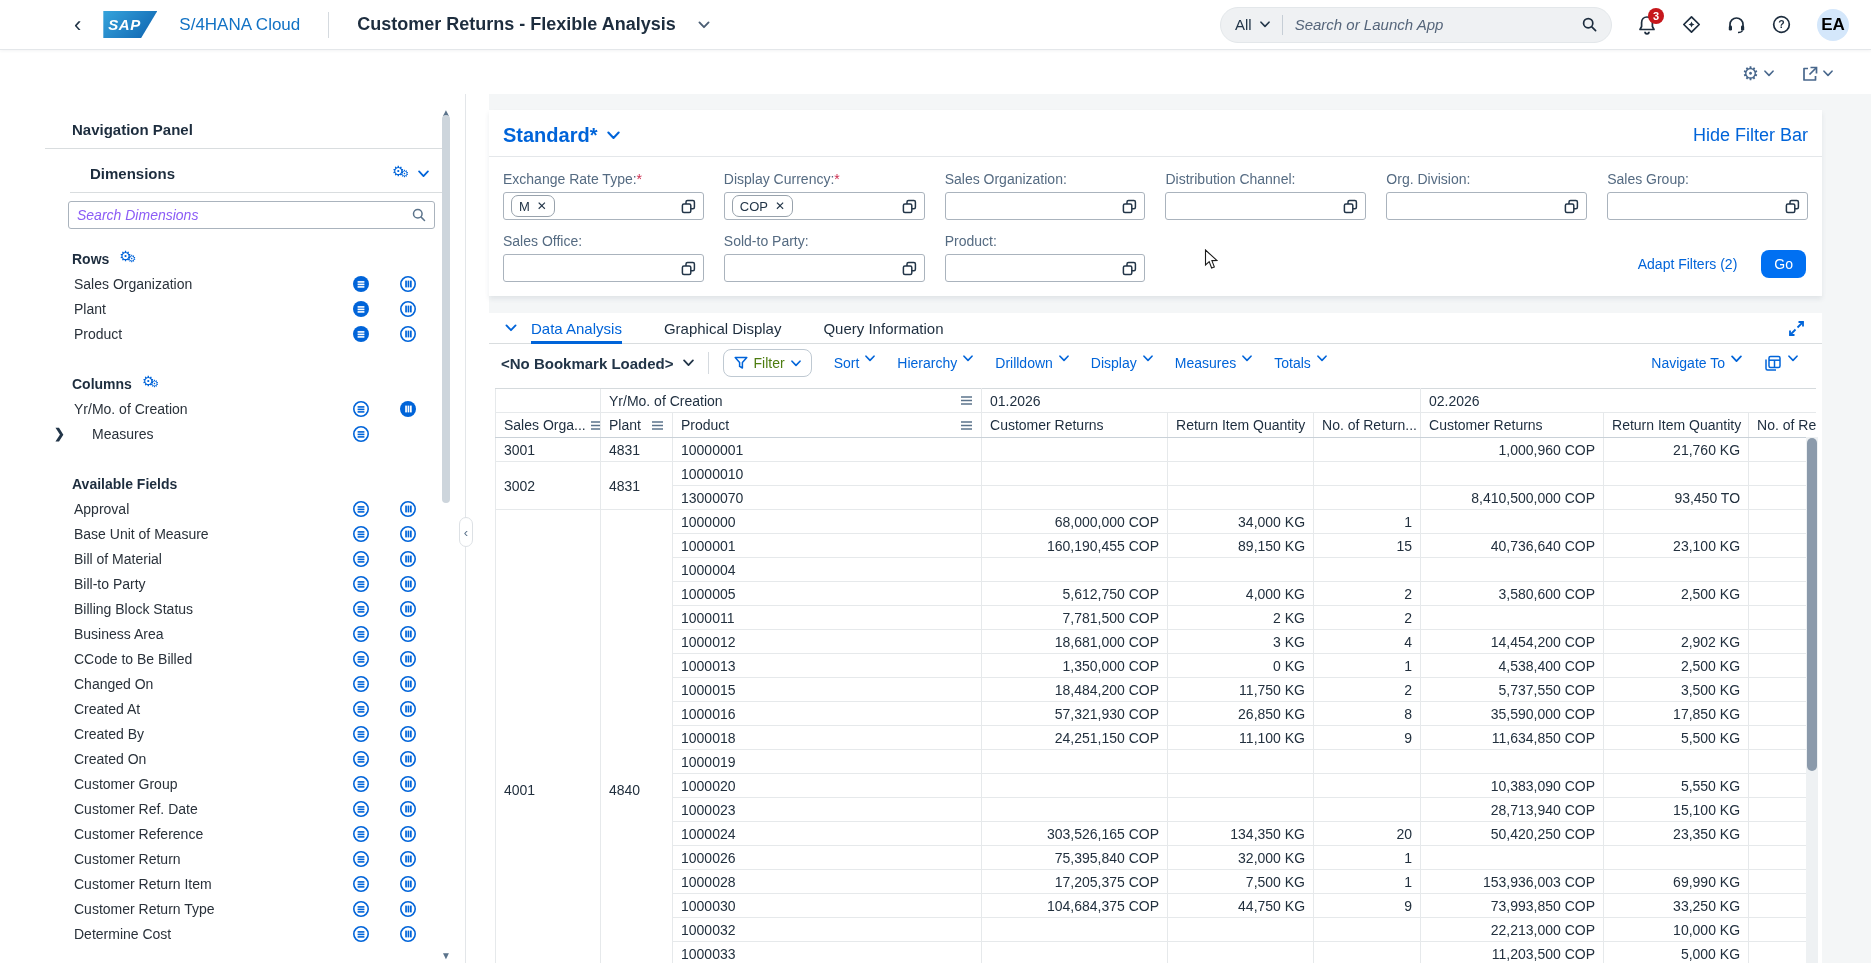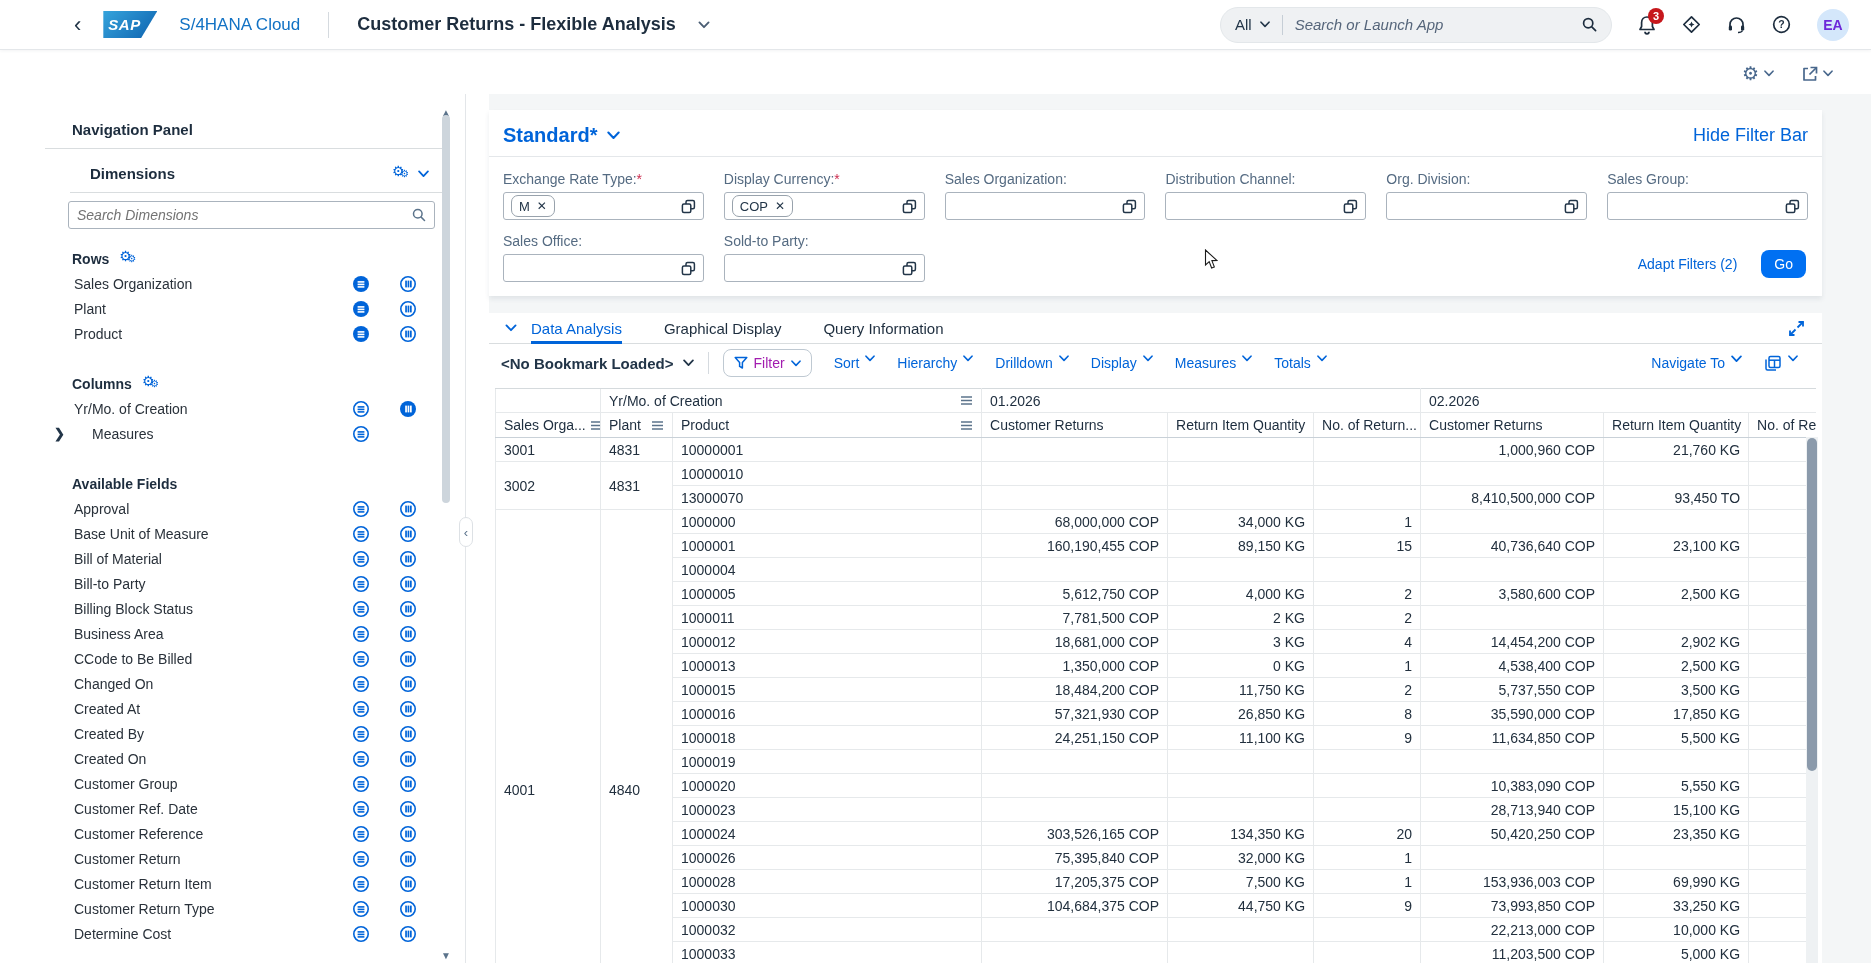--- a/index.html
+++ b/index.html
@@ -26,40 +26,40 @@
   .sh-right { margin-left:auto; display:flex; align-items:center; gap:26px; padding-right:22px; }
   #searchpill { width:392px; height:36px; background:#eff1f3; border:1px solid #e3e7ea; border-radius:18px;
     display:flex; align-items:center; padding:0 14px; gap:8px; }
   #searchpill .scope { font-size:15px; color:#223548; }
   #searchpill .pilldiv { width:1px; height:20px; background:#c6ced6; margin:0 4px; }
   #searchpill .ph { font-size:15px; font-style:italic; color:#55657a; flex:1; }
   .bellwrap { position:relative; }
   .badge { position:absolute; top:-7px; right:-8px; min-width:16px; height:16px; border-radius:8px;
     background:#c6171c; color:#fff; font-size:11px; font-weight:700; display:flex; align-items:center;
     justify-content:center; padding:0 4px; }
-  .avatar { width:32px; height:32px; border-radius:50%; background:#d4e7fb; color:#6d28d9;
-    font-size:14px; font-weight:600; display:flex; align-items:center; justify-content:center; }
+  .avatar { width:32px; height:32px; border-radius:50%; background:#d4e7fb; color:#000000;
+    font-size:17px; font-weight:600; display:flex; align-items:center; justify-content:center; }
 
   
   #settingsrow { position:absolute; top:62px; right:38px; display:flex; gap:26px; z-index:5; }
   .tool-ic { display:flex; align-items:center; gap:5px; color:#48678c; cursor:pointer; }
 
   
   .band { position:absolute; background:#f4f6f7; }
 
   
   #navpanel { position:absolute; left:45px; top:107px; width:404px; height:856px; background:#fff; }
   #np-title { font-size:15px; font-weight:700; padding:14px 0 10px 27px; }
   #np-title-rule { height:1px; background:#d9dddf; }
   .np-sec-head { display:flex; align-items:center; padding:16px 20px 6px 45px;text-align:right; }
   .np-sec-head .lbl { font-size:15px; font-weight:700; }
   .np-dim-rule { height:1px; background:#d9dddf; margin:4px 0 8px 25px; }
   #np-search { margin:0 14px 10px 23px; height:28px; border:1px solid #aab3bd; border-radius:3px;
     display:flex; align-items:center; padding:0 8px; }
-  #np-search .ph { flex:1; font-size:14px; font-style:italic; color:#737373; }
+  #np-search .ph { flex:1; font-size:14px; font-style:italic; color:#8b5cf6; }
   .np-group-head { display:flex; align-items:center; gap:10px; padding:12px 0 4px 27px; }
   .np-group-head .lbl { font-size:14px; font-weight:700; }
   .np-item { display:flex; align-items:center; height:25px; padding-left:29px; padding-right:33px; }
   .np-item .lbl { flex:1; font-size:14px; color:#29313a; white-space:nowrap; }
   .np-item .ic2 { margin-left:30px; width:17px; display:flex; justify-content:center; }
   .np-item .ic1 { width:17px; display:flex; justify-content:center; }
   .np-item .exp { width:20px; margin-left:-20px; color:#223548; font-size:13px; font-weight:700; }
   .gearsic { color:#0064d9; font-size:14px; line-height:1; position:relative; width:20px; height:16px; }
   .gearsic b:first-child { position:absolute; left:0; top:-2px; font-weight:400; }
   .gearsic b:last-child { position:absolute; left:8px; top:3px; font-size:10px; font-weight:400; } .spacer18 { height:18px; }
@@ -102,21 +102,21 @@
   #tabstrip .collchev { color:#0064d9; margin-right:14px; display:flex; }
   .tab { font-size:15px; color:#1d2d3e; margin-right:42px; height:31px; display:flex; align-items:center;
     position:relative; cursor:pointer; white-space:nowrap; }
   .tab.active { color:#0064d9; font-weight:400; }
   .tab.active::after { content:""; position:absolute; left:0; right:0; bottom:0; height:3px; background:#0064d9; }
   #fullscr { margin-left:auto; margin-right:16px; color:#0064d9; cursor:pointer; display:flex; }
   #toolbar { height:38px; display:flex; align-items:center; padding-left:12px; }
   #bookmark { font-size:15px; font-weight:700; color:#223548; display:flex; align-items:center; gap:9px; cursor:pointer; }
   .tb-div { width:1px; height:22px; background:#d5dadf; margin:0 14px; }
   #filterbtn { display:flex; align-items:center; gap:6px; border:1px solid #bfc9d2; border-radius:8px;
-    height:28px; padding:0 10px; color:#a21caf; font-size:14px; cursor:pointer; }
+    height:28px; padding:0 10px; color:#4d7c0f; font-size:14px; cursor:pointer; }
   .tb-menu { display:flex; align-items:flex-start; gap:6px; color:#0064d9; font-size:14px; margin-left:22px;
     cursor:pointer; white-space:nowrap; }
   #tb-right { margin-left:auto; display:flex; align-items:center; gap:22px; padding-right:24px; }
 
   
   #pivotwrap { position:absolute; left:6px; top:75px; width:1321px; height:575px; overflow:hidden; }
   table.pivot { border-collapse:collapse; table-layout:fixed; width:1321px; font-size:14px; }
   .pivot th, .pivot td { border:1px solid #e6e9eb; font-weight:400; overflow:hidden;
     white-space:nowrap; padding:0 8px; }
   .pivot thead tr:first-child th { height:24px; border-top:1px solid #d5dadd; }
@@ -844,20 +844,32 @@
             <span>
               <svg width="15" height="15" viewBox="0 0 15 15">
                 <rect x="5" y="1.4" width="8.4" height="8.4" rx="1.5" fill="#fff" stroke="#223548" stroke-width="1.5"></rect>
                 <rect x="1.4" y="5" width="8.4" height="8.4" rx="1.5" fill="#fff" stroke="#223548" stroke-width="1.5"></rect>
               </svg>
             </span>
           </div>
         </div>
         <div class="f-field">
           <div class="flabel">Sold-to Party:</div>
+      <div class="f-input">
+            <span class="grow"></span>
+            <span>
+              <svg width="15" height="15" viewBox="0 0 15 15">
+                <rect x="5" y="1.4" width="8.4" height="8.4" rx="1.5" fill="#fff" stroke="#223548" stroke-width="1.5"></rect>
+                <rect x="1.4" y="5" width="8.4" height="8.4" rx="1.5" fill="#fff" stroke="#223548" stroke-width="1.5"></rect>
+              </svg>
+            </span>
+          </div>
+        </div>
+        <div class="f-field">
+          <div class="flabel">Product:</div>
       <div class="f-input">
             <span class="grow"></span>
             <span>
               <svg width="15" height="15" viewBox="0 0 15 15">
                 <rect x="5" y="1.4" width="8.4" height="8.4" rx="1.5" fill="#fff" stroke="#223548" stroke-width="1.5"></rect>
                 <rect x="1.4" y="5" width="8.4" height="8.4" rx="1.5" fill="#fff" stroke="#223548" stroke-width="1.5"></rect>
               </svg>
             </span>
           </div>
         </div>

